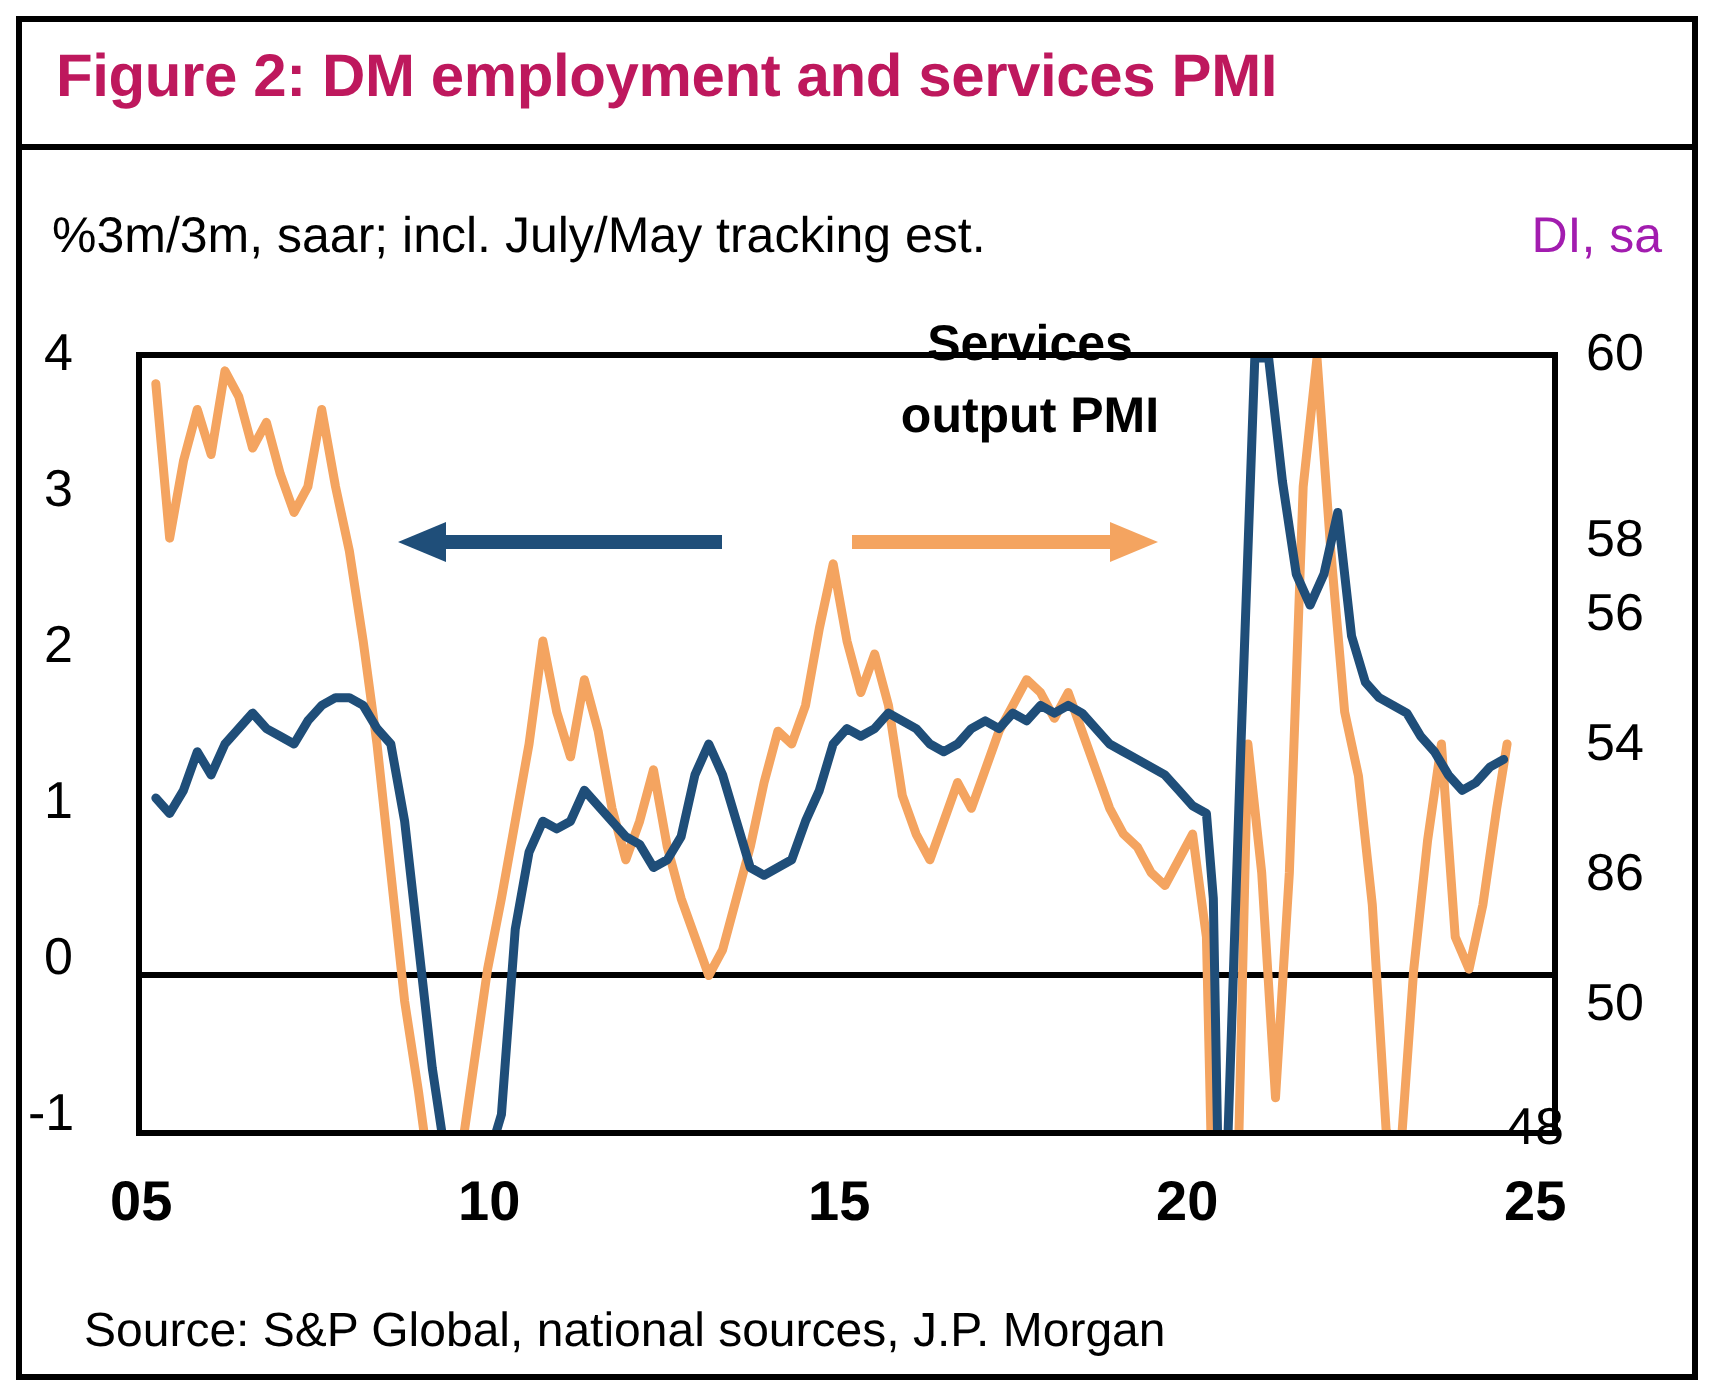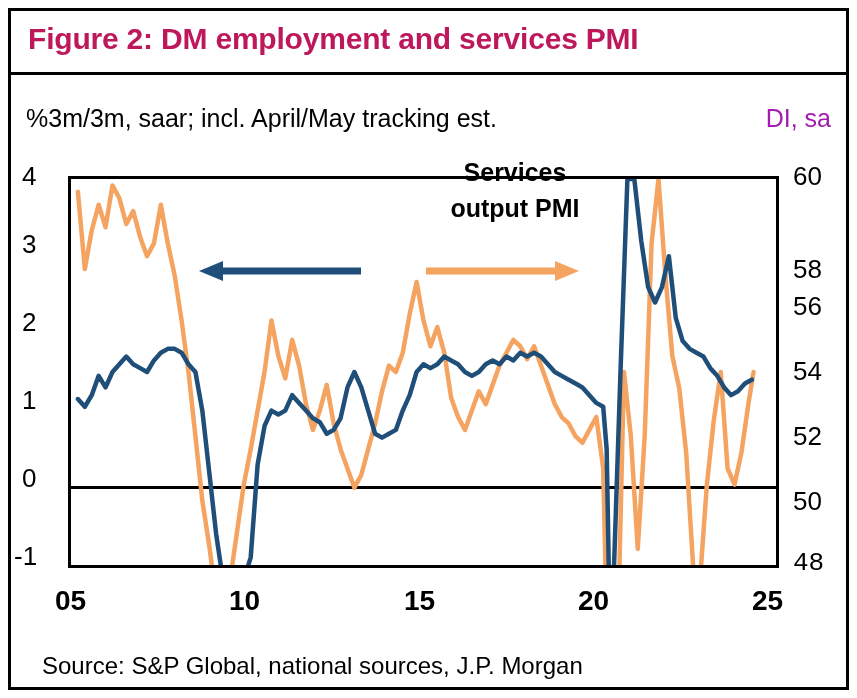--- a/index.html
+++ b/index.html
@@ -126,37 +126,37 @@
 </head>
 <body>
 
 <div id="figure">
 
   <div class="outer-border"></div>
 
   <div class="title">Figure 2: DM employment and services PMI</div>
   <div class="title-rule"></div>
 
-  <div class="subtitle-left">%3m/3m, saar; incl. April/May tracking est.</div>
+  <div class="subtitle-left">%3m/3m, saar; incl. July/May tracking est.</div>
   <div class="subtitle-right">DI, sa</div>
 
   <div class="tick-label" style="left:22px; top:163px;">4</div>
   <div class="tick-label" style="left:22px; top:231px;">3</div>
   <div class="tick-label" style="left:22px; top:309px;">2</div>
   <div class="tick-label" style="left:22px; top:387px;">1</div>
   <div class="tick-label" style="left:22px; top:465px;">0</div>
   <div class="tick-label" style="left:14px; top:543px;">-1</div>
 
   <div class="tick-label" style="left:793px; top:163px;">60</div>
   <div class="tick-label" style="left:793px; top:228px;margin-top:28px;">58</div>
   <div class="tick-label" style="left:793px; top:293px;">56</div>
   <div class="tick-label" style="left:793px; top:358px;">54</div>
-  <div class="tick-label" style="left:793px; top:423px;">52</div>
+  <div class="tick-label" style="left:793px; top:423px;">86</div>
   <div class="tick-label" style="left:793px; top:488px;">50</div>
-  <div class="tick-label" style="left:793px; top:550px;font-family:Liberation Mono, monospace;">48</div>
+  <div class="tick-label" style="left:753px; top:550px;">48</div>
 
   <div class="x-label" style="left:55px; top:585px;">05</div>
   <div class="x-label" style="left:229px; top:585px;">10</div>
   <div class="x-label" style="left:404px; top:585px;">15</div>
   <div class="x-label" style="left:578px; top:585px;">20</div>
   <div class="x-label" style="left:752px; top:585px;">25</div>
 
   <div class="annot" style="left:420px; top:194px; width:190px;">output PMI</div>
   <div class="annot" style="left:420px; top:158px; width:190px;">Services</div>
 

